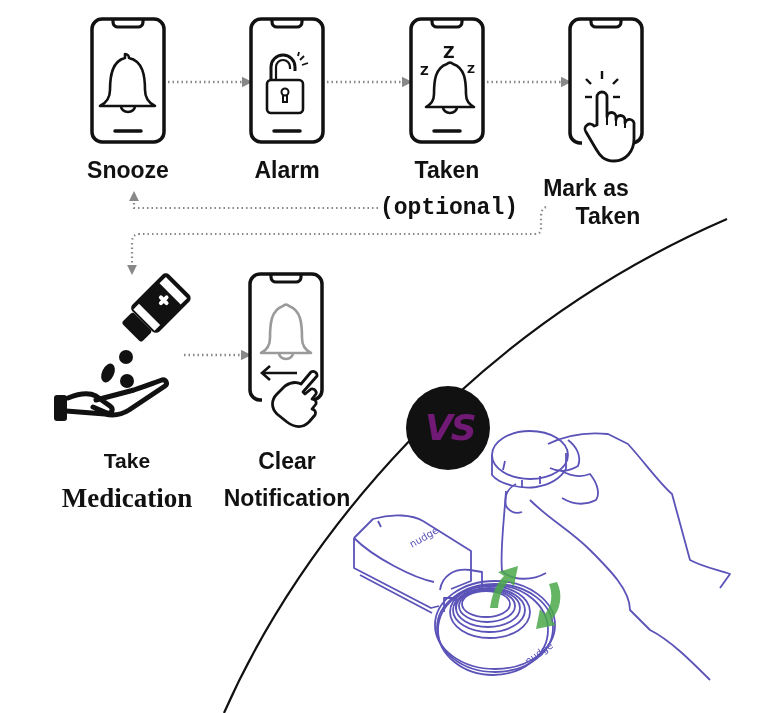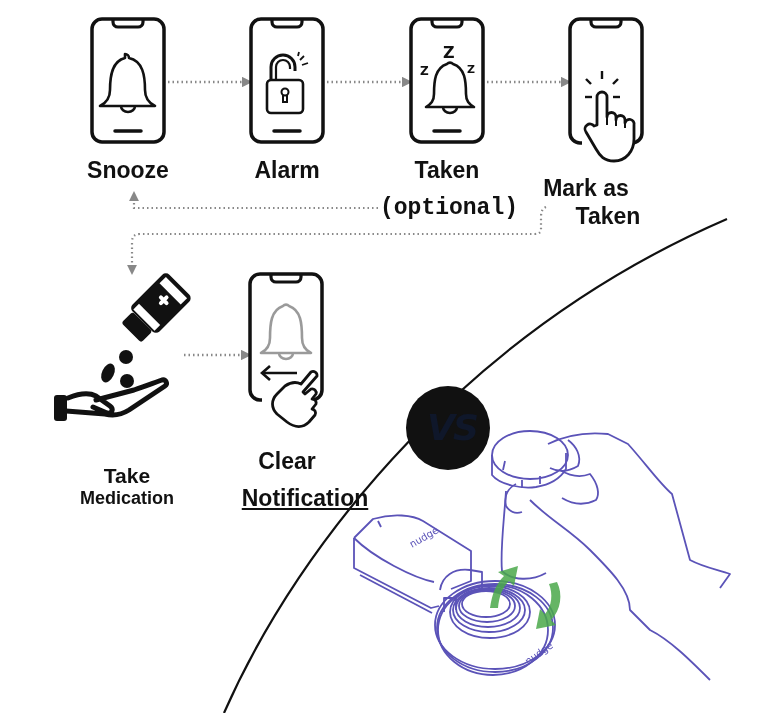--- a/index.html
+++ b/index.html
@@ -1,19 +1,19 @@
 <!DOCTYPE html>
 <html><head>
 <meta charset="utf-8">
 <style>
   html, body { margin:0; padding:0; background:#ffffff; }
   body { width:768px; height:713px; position:relative; overflow:hidden; font-family:"Liberation Sans", sans-serif; }
   .layer { position:absolute; left:0; top:0; width:768px; height:713px; }
   .label { position:absolute; font-family:"Liberation Sans", sans-serif; font-weight:bold; color:#111; font-size:23px; line-height:28px; text-align:center; white-space:nowrap; }
-  .vs-text { position:absolute; left:410px; top:404px; width:84px; text-align:center; font-family:"DejaVu Sans", sans-serif; font-weight:bold; font-style:italic; font-size:36px; color:#0f172a; letter-spacing:-2px; line-height:48px; }
+  .vs-text { position:absolute; left:425px; top:404px; width:84px; font-family:"DejaVu Sans", sans-serif; font-weight:bold; font-style:italic; font-size:36px; color:#701a75; letter-spacing:-2px; line-height:48px; }
 </style>
 </head>
 <body>
 
 <svg class="layer" viewBox="0 0 768 713" width="768" height="713" xmlns="http://www.w3.org/2000/svg">
   <defs>
     <marker id="arr" viewBox="0 0 10 10" refX="5" refY="5" markerWidth="4.5" markerHeight="4.5" orient="auto-start-reverse">
       <path d="M0,0 L10,5 L0,10 z" fill="#888"></path>
     </marker>
   </defs>
@@ -163,16 +163,16 @@
 </svg>
 
 <div class="vs-text">VS</div>
 
 <div class="label" style="left:78px; top:156px; width:100px;">Snooze</div>
 <div class="label" style="left:237px; top:156px; width:100px;">Alarm</div>
 <div class="label" style="left:397px; top:156px; width:100px;">Taken</div>
 <div class="label" style="left:380px; top:194px; width:134px;font-family:Liberation Mono, monospace;">(optional)</div>
 <div class="label" style="left:524px; top:174px; width:124px;">Mark as</div>
 <div class="label" style="left:546px; top:202px; width:124px;">Taken</div>
-<div class="label" style="left:60px; top:462px; width:134px; font-size:21px;">Take</div>
-<div class="label" style="left:55px; top:484px; width:144px; font-size:18px;">Medication</div>
+<div class="label" style="left:60px; top:447px; width:134px; font-size:21px;">Take</div>
+<div class="label" style="left:55px; top:484px; width:144px; font-size:27px;font-family:Liberation Serif, serif;">Medication</div>
 <div class="label" style="left:225px; top:447px; width:124px;">Clear</div>
-<div class="label" style="left:228px; top:484px; width:154px;text-decoration:underline;">Notification</div>
+<div class="label" style="left:210px; top:484px; width:154px;">Notification</div>
 
 </body></html>

